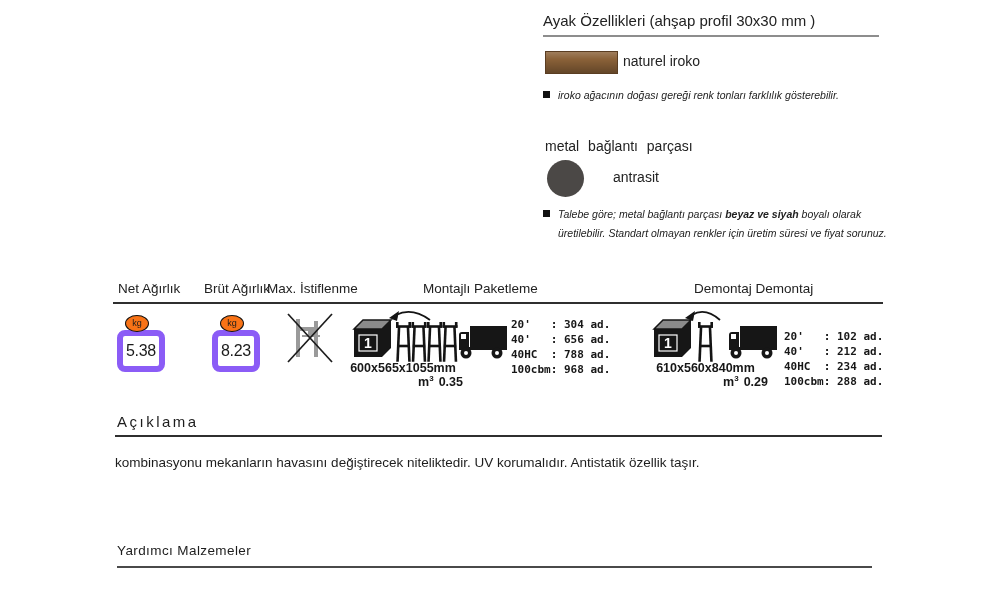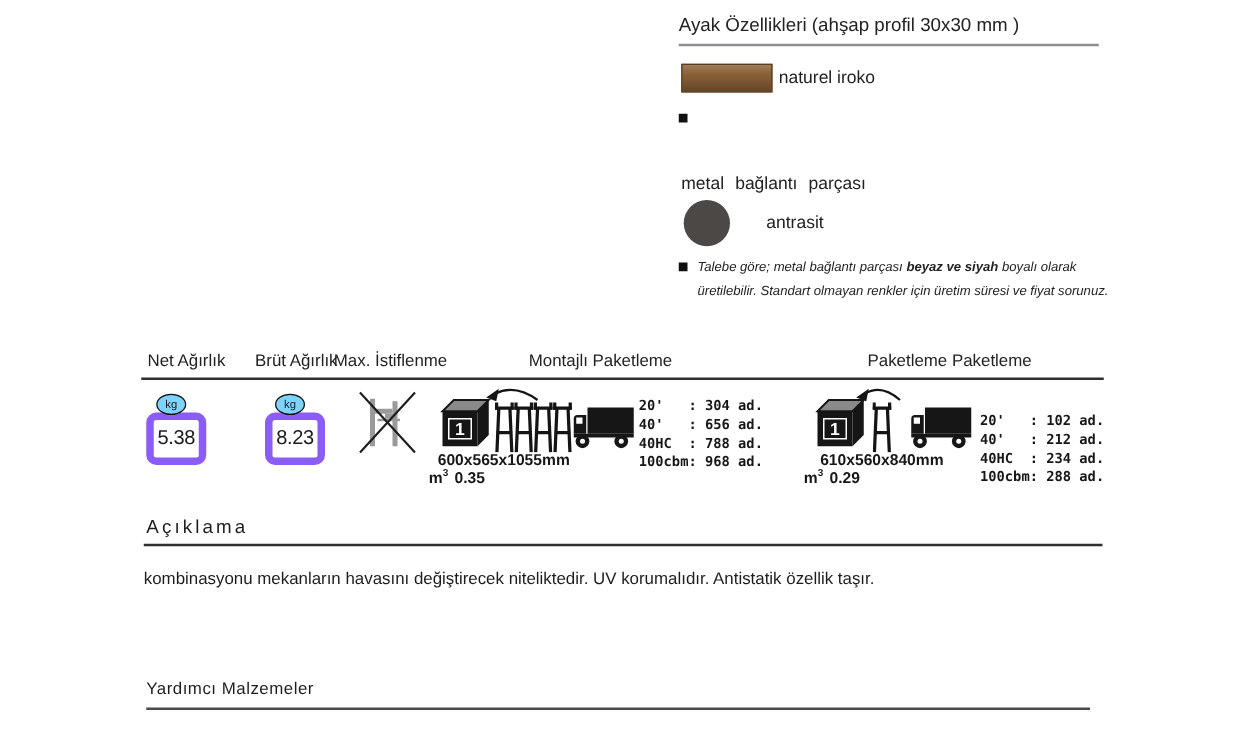--- a/index.html
+++ b/index.html
@@ -15,25 +15,25 @@
   .swatch-label{font-size:14px;color:#222;}
   .dot{width:37px;height:37px;border-radius:50%;}
   .note{font-size:10.5px;font-style:italic;color:#222;line-height:19px;padding-left:15px;}
   .note .sq{position:absolute;left:0;top:5px;width:7px;height:7px;background:#111;}
   .note b{font-style:italic;}
   .metal-title{font-size:14px;word-spacing:5px;color:#222;}
   
   .th{font-size:13.5px;color:#222;}
   .kg-icon{width:40px;text-align:center;}
   .kg-top{width:22px;height:15px;border:1.5px solid #111;border-radius:50%;
-          margin:0 auto;font-size:9px;line-height:14px;background:#7dd3fc;position:relative;z-index:2;}
+          margin:0 auto;font-size:9px;line-height:14px;background:#f97316;position:relative;z-index:2;}
   .kg-body{width:36px;height:30px;border:6px solid #8b5cf6;border-radius:8px;margin-top:-2px;
            font-size:16px;line-height:30px;letter-spacing:-0.3px;background:#fff;}
   .dims{font-size:12.5px;font-weight:bold;text-align:center;color:#171717;}
-  .vol{font-size:12.5px;font-weight:bold;text-align:left;color:#171717;}
+  .vol{font-size:12.5px;font-weight:bold;text-align:right;color:#171717;}
   .vol sup{font-size:8px;}
   .vol .v{margin-left:5px;}
   .qrows{font-family:"DejaVu Sans Mono",monospace;font-size:11px;font-weight:bold;
          line-height:15px;white-space:pre;color:#171717;}
   
   .h2{font-size:15px;letter-spacing:2.5px;color:#1d1d1d;}
   .h2b{font-size:13.5px;letter-spacing:0.4px;color:#1d1d1d;}
   .para{font-size:13.5px;color:#1d1d1d;width:767px;line-height:32.5px;}
   .j{text-align:justify;text-align-last:justify;}
   svg{display:block;}
@@ -54,36 +54,37 @@
 </svg>
 
 <div class="abs sec-title" style="left:543px;top:12px">Ayak Özellikleri (ahşap profil 30x30 mm )</div>
 <div class="abs rule" style="left:543px;top:35px;width:336px"></div>
 
 <div class="abs wood" style="left: 545px; top: 51px; background-color: rgb(138, 97, 56);"></div>
 <div class="abs swatch-label" style="left:623px;top:53px">naturel iroko</div>
 
 <div class="abs note" style="left:543px;top:86px;width:345px">
   <span class="sq"></span>
+  <span>iroko ağacının doğası gereği  renk tonları  farklılık gösterebilir.</span>
 </div>
 
 <div class="abs metal-title" style="left:545px;top:138px">metal  bağlantı  parçası</div>
 <div class="abs dot" style="left: 547px; top: 160px; background-color: rgb(75, 72, 70);"></div>
 <div class="abs swatch-label" style="left:613px;top:169px">antrasit</div>
 
 <div class="abs note" style="left:543px;top:205px;width:345px">
   <span class="sq"></span>
   <span>Talebe göre; metal bağlantı  parçası </span><b>beyaz  ve siyah</b><span>  boyalı olarak üretilebilir. Standart olmayan renkler için üretim süresi ve fiyat sorunuz.</span>
 </div>
 
 <div class="abs th" style="left:118px;top:281px">Net  Ağırlık</div>
 <div class="abs th" style="left:204px;top:281px">Brüt Ağırlık</div>
 <div class="abs th" style="left:267px;top:281px">Max. İstiflenme</div>
 <div class="abs th" style="left:423px;top:281px">Montajlı Paketleme</div>
-<div class="abs th" style="left:694px;top:281px">Paketleme Paketleme</div>
+<div class="abs th" style="left:694px;top:281px">Demontaj Demontaj</div>
 <div class="abs rule-dark" style="left:113px;top:302px;width:770px"></div>
 
 <div class="abs kg-icon" style="left:117px;top:315px">
   <div class="kg-top">kg</div>
   <div class="kg-body">5.38</div>
 </div>
 
 <div class="abs kg-icon" style="left:212px;top:315px">
   <div class="kg-top">kg</div>
   <div class="kg-body">8.23</div>

